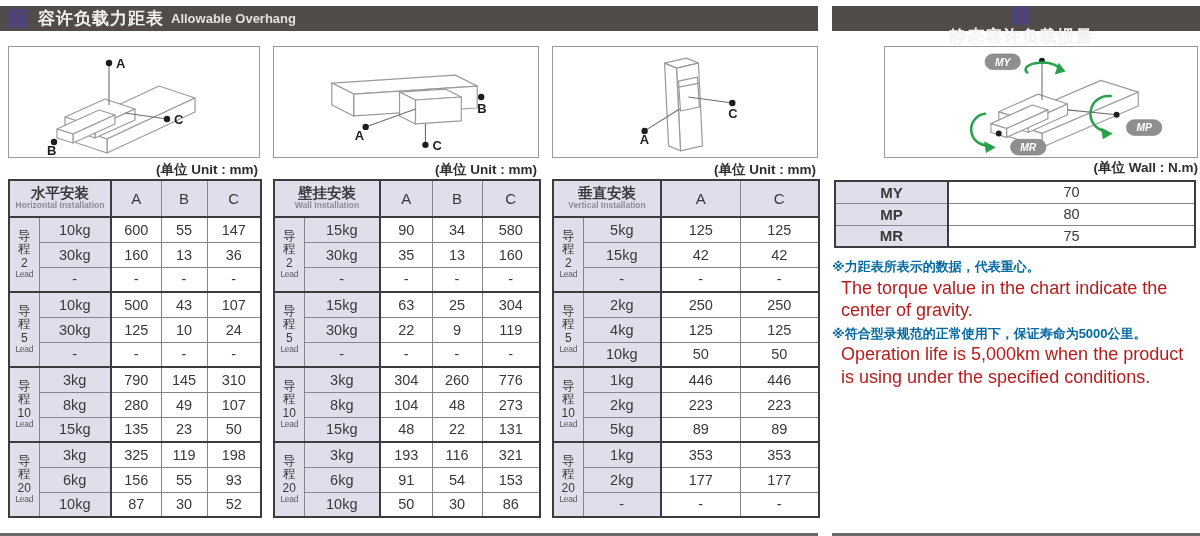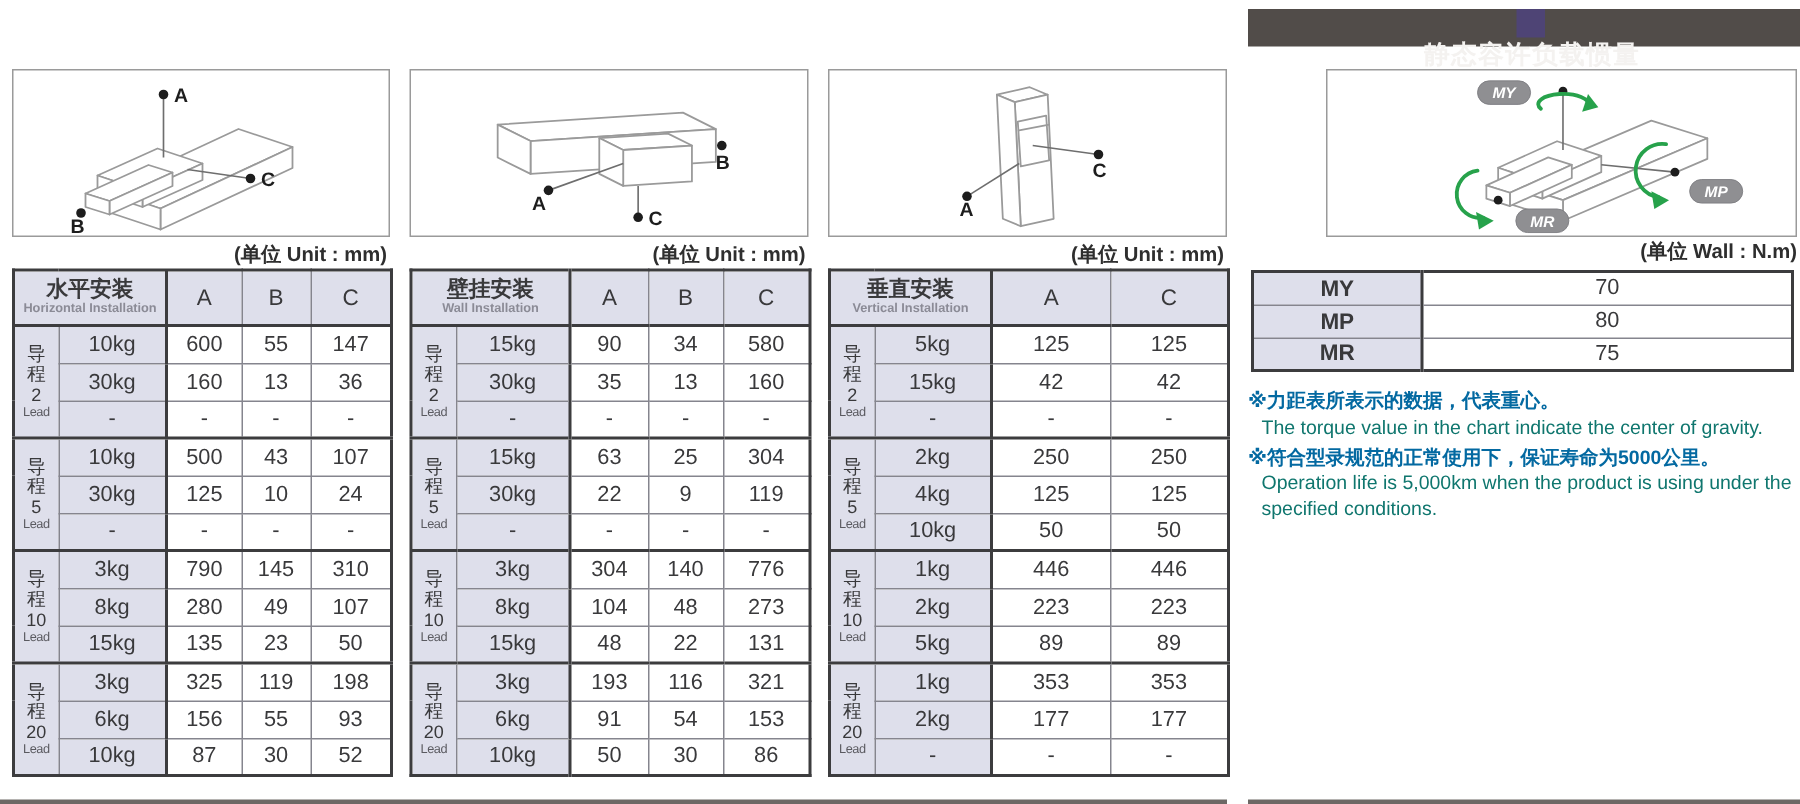--- a/index.html
+++ b/index.html
@@ -52,39 +52,44 @@
   table.mtable { position:absolute; left:2px; top:134px; width:362px;
     border-collapse:collapse; table-layout:fixed; border:2px solid #3c3c3e; background:#fff; }
   .mtable td { border:1px solid #85858e; height:22px; text-align:center; color:#39393b; }
   .mtable td.ml { width:113px; background:#dedfeb; font-size:15px; font-weight:bold;
     border-right:2px solid #3c3c3e; }
   .mtable td.mv { font-size:14.5px; }
 
   .notes { position:absolute; left:0; top:212px; width:368px; }
   .note { margin-bottom:3px; }
   .note-zh { color:#0369a1; font-size:13px; font-weight:bold; line-height:1.35; }
-  .note-en { color:#0f766e; font-size:13px; line-height:1.26; margin-left:9px; margin-top:1px; }
+  .note-en { color:#b91c1c; font-size:18px; line-height:1.26; margin-left:9px; margin-top:1px; }
 
   
   .line-art polygon, .line-art path.edge { fill:#ffffff; stroke:#9a9a9a; stroke-width:1.2; stroke-linejoin:round; }
   .line-art line.lead { stroke:#6e6e6e; stroke-width:1.1; }
   .line-art circle.pt { fill:#1d1d1d; }
   .line-art text.dl { font-size:13px; font-weight:bold; fill:#1d1d1d; }
   .line-art path.garc { fill:none; stroke:#27a24b; stroke-width:2.6; stroke-linecap:round; }
   .line-art polygon.gah { fill:#27a24b; stroke:none; }
   .line-art rect.badge { fill:#8f8f92; stroke:#7c7c80; stroke-width:0.6; }
   .line-art text.bt { font-size:10.5px; font-weight:bold; font-style:italic; fill:#ffffff; text-anchor:middle; }
 
   .bottom-strip { position:absolute; height:3px; background:#6d6865; bottom:0; }
 </style>
 </head>
 <body>
 
 <div class="canvas">
 
+  <div class="hbar" id="left-bar">
+    <div class="sq"></div>
+    <div class="tzh">容许负载力距表</div>
+    <div class="ten">Allowable Overhang</div>
+  </div>
   <div class="hbar" id="right-bar">
     <div class="sq"></div>
     <div class="tzh">静态容许负载惯量</div>
     <div class="ten">Static Loading Moment</div>
   </div>
 
   <div class="panels">
 
     <div class="panel p1">
       <div class="dbox">
@@ -312,21 +317,21 @@
             <td class="d">-</td>
           </tr>
           <tr class="gs">
             <td class="g" rowspan="3">
               <div class="gzh">导程</div>
               <div class="gnum">10</div>
               <div class="gen">Lead</div>
             </td>
             <td class="kg">3kg</td>
             <td class="d thickL">304</td>
-            <td class="d">140</td>
+            <td class="d">260</td>
             <td class="d">776</td>
           </tr>
           <tr>
             <td class="kg">8kg</td>
             <td class="d thickL">104</td>
             <td class="d">48</td>
             <td class="d">273</td>
           </tr>
           <tr>
             <td class="kg">15kg</td>

